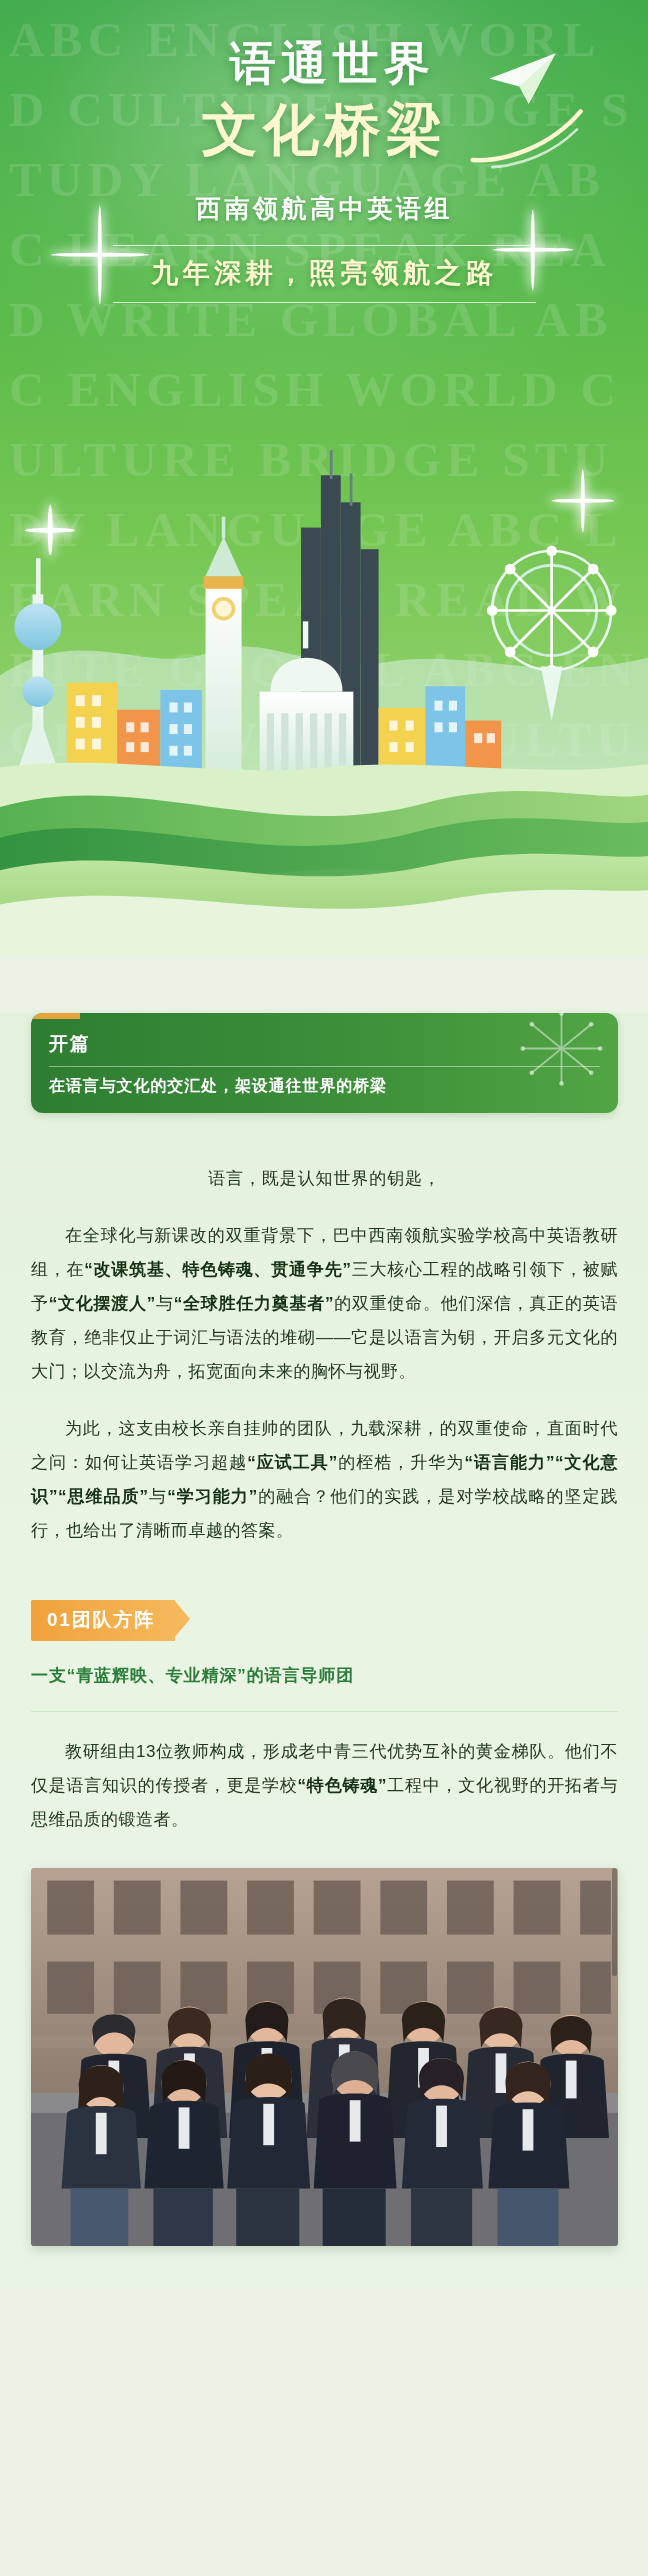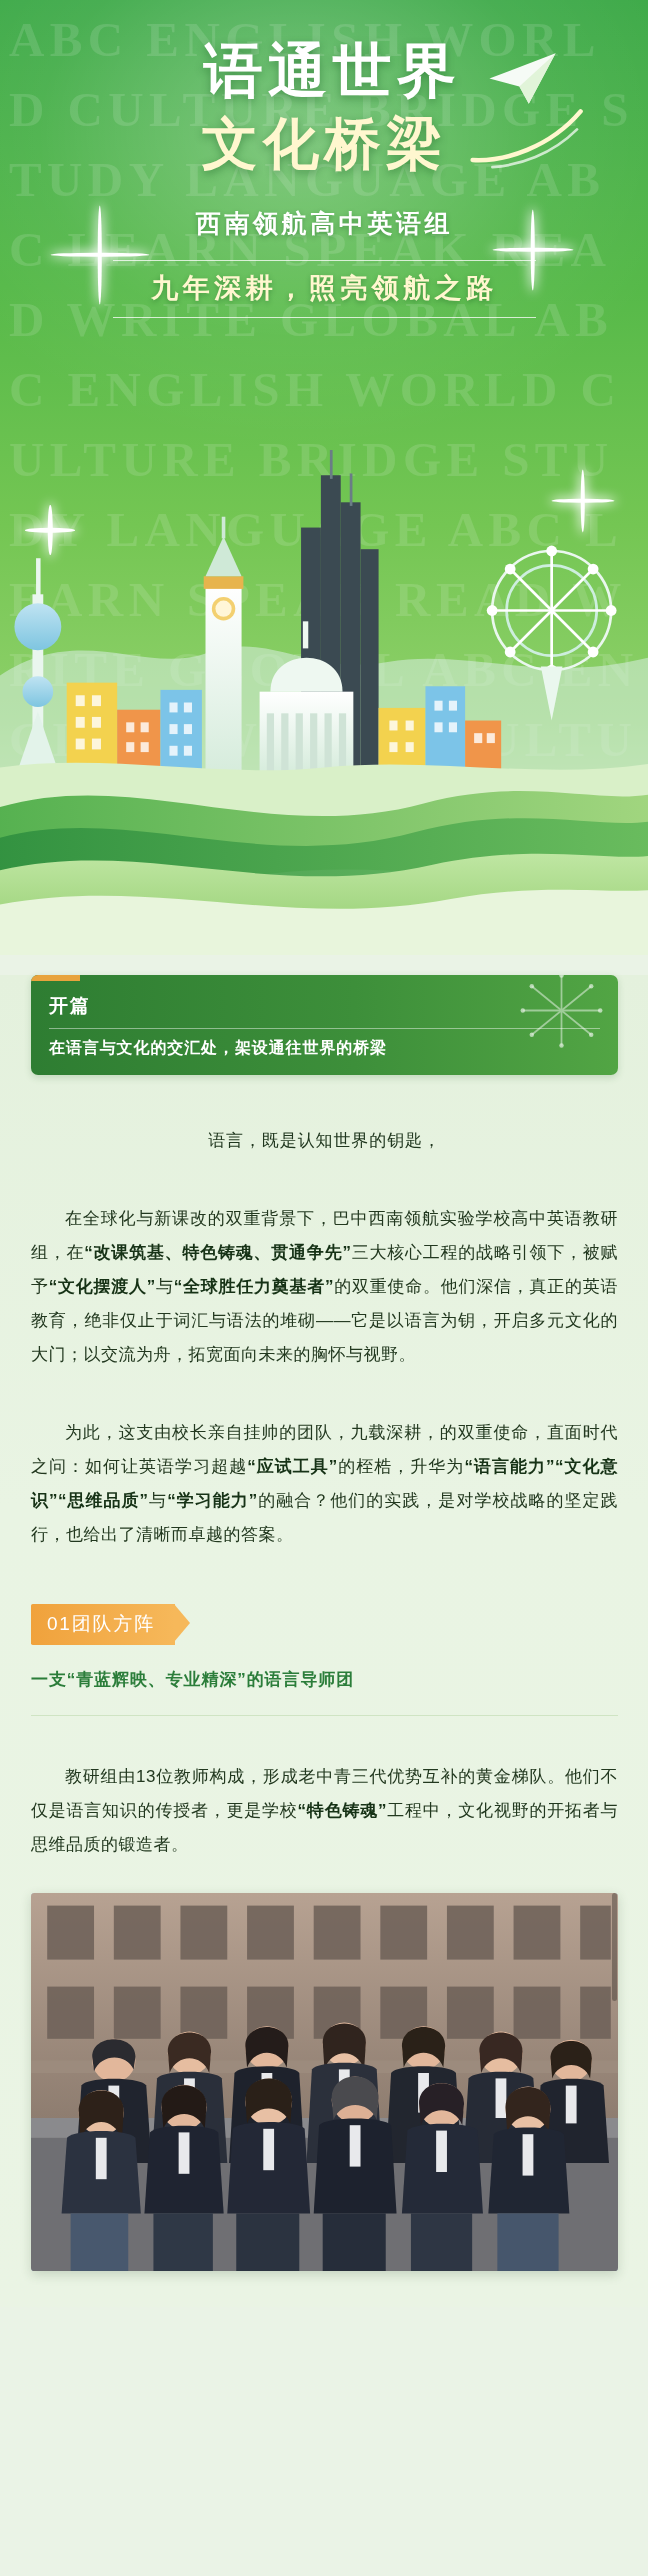--- a/index.html
+++ b/index.html
@@ -53,21 +53,21 @@
     text-align: center;
     padding-top: 38px;
   }
   .title-1, .title-2 {
     font-family: "Liberation Serif", "DejaVu Serif", serif;
     font-weight: bold;
     letter-spacing: 5.4px;
     line-height: 1.12;
   }
   .title-1 {
-    font-size: 59px;
+    font-size: 46px;
     color: #ffffff;
     text-shadow: 0 2.7px 9px rgba(20,90,30,0.45);
     margin-left: 16px;
   }
   .title-2 {
     font-size: 56px;
     color: #fff7cf;
     margin-top: 9px;
     text-shadow: 0 2.7px 9px rgba(20,90,30,0.45);
   }
@@ -135,23 +135,23 @@
 
   
   .content {
     position: relative;
     padding: 0 0 36px;
     background: linear-gradient(180deg, #e4f1dd 0%, #e9f4e3 40%, #eaf4e4 100%);
   }
   .section-pad { padding: 0 31px; }
 
   .banner {
-    margin: 20px 31px 0;
+    margin: 58px 31px 0;
     background: linear-gradient(90deg, #2e7d32 0%, #3d8f3a 55%, #52a544 100%);
-    border-radius: 7px;
+    border-radius: 12px;
     position: relative;
     overflow: hidden;
     padding: 14.4px 18px 16px;
     box-shadow: 0 2.7px 7.2px rgba(60,120,60,0.20);
   }
   .banner::before {
     content: "";
     position: absolute;
     left: 0; top: 0;
     width: 49px; height: 6.3px;
@@ -186,40 +186,40 @@
   .poem {
     text-align: center;
     margin-top: 49px;
     color: #20371f;
     font-size: 17px;
     line-height: 2.0;
     letter-spacing: 0.9px;
   }
 
   .para {
-    margin-top: 44px;
+    margin-top: 23px;
     color: #22381f;
     font-size: 17px;
     line-height: 2.0;
     letter-spacing: 0.5px;
     text-align: justify;
     text-indent: 2em;
   }
   .para b { font-weight: bold; color: #163216; }
 
   .sec-head {
     margin: 52px 31px 0;
     display: flex;
     align-items: center;
   }
   .sec-head-tag {
     background: linear-gradient(90deg, #f0a23c 0%, #f6b85a 100%);
     color: #ffffff;
     font-size: 19px;
-    font-weight: normal;
+    font-weight: bold;
     letter-spacing: 1.8px;
     padding: 7.2px 20px 8px 16px;
     position: relative;
     border-radius: 1.8px 0 0 1.8px;
   }
   .sec-head-tag::after {
     content: "";
     position: absolute;
     right: -15.3px; top: 0;
     border-top: 19px solid transparent;

